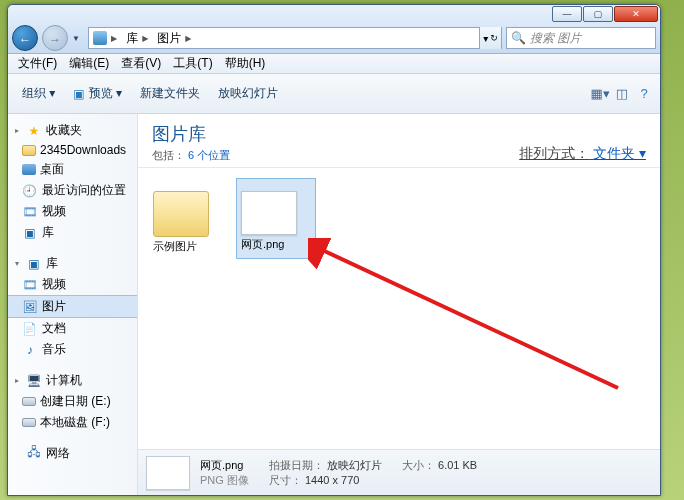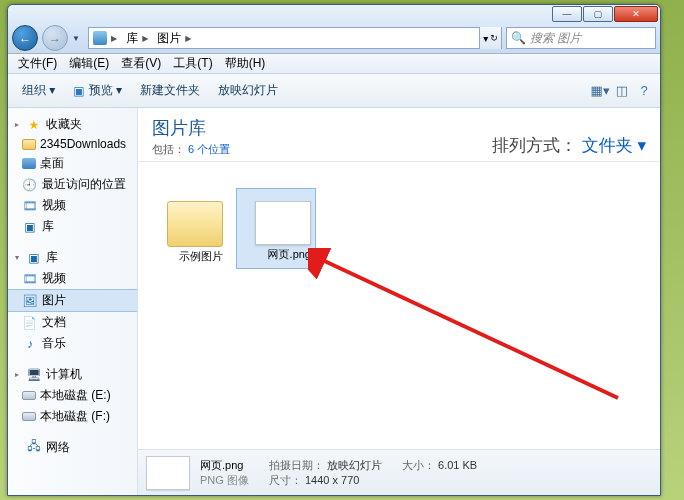--- a/index.html
+++ b/index.html
@@ -18,21 +18,21 @@
   .address .seg { padding: 0 4px; display:flex; align-items:center; gap:4px; height:100%; border-right:1px solid transparent; }
   .address .seg .tri { font-size: 8px; color:#555; }
   .addr-icon { width:14px; height:14px; display:inline-block; background:linear-gradient(to bottom,#8ec7f0,#3a87c0); border-radius:2px; }
   .refresh { width:22px; height:22px; border-left:1px solid #8fa7c2; display:flex; align-items:center; justify-content:center; background:linear-gradient(to bottom,#f3f8fd,#dce9f5); font-size:10px;}
   .search { width: 150px; height: 22px; background: #fff; border: 1px solid #8fa7c2; display: flex; align-items: center; font-size: 12px; color: #888; padding: 0 4px; font-style: italic; gap:4px;}
   .search .mag { font-style: normal; color:#5a7ca1; }
   
   .menubar { height: 20px; background: linear-gradient(to bottom,#f5f8fc,#e6eef7); border-bottom: 1px solid #c5d3e3; display: flex; align-items: center; font-size: 12px; padding: 0 4px; }
   .menubar span { padding: 12px 6px; }
   
-  .toolbar { height: 34px; background: linear-gradient(to bottom,#f7fafc,#e7eef5); border-bottom:1px solid #cdd8e4; display:flex; align-items:center; font-size:12px; padding:0 6px; gap:2px;}
+  .toolbar { height: 40px; background: linear-gradient(to bottom,#f7fafc,#e7eef5); border-bottom:1px solid #cdd8e4; display:flex; align-items:center; font-size:12px; padding:0 6px; gap:2px;}
   .tool-item { padding: 3px 8px; display:flex; align-items:center; gap:4px; color:#1a3c60; }
   .tool-spacer { flex:1; }
   .tool-icon { width:20px; height:20px; display:flex; align-items:center; justify-content:center; color:#3a6a9a; font-size:13px;}
   
   .body { flex:1; display:flex; min-height:0; background:#fff; }
   .sidebar { width:130px; border-right:1px solid #d9e1ea; overflow:auto; font-size:12px; padding-top:6px; background:linear-gradient(to right,#fafcfe 0%, #f2f6fa 100%);}
   .tree-group { margin-bottom:10px; }
   .tree-item { display:flex; align-items:center; gap:4px; padding:2px 4px 2px 14px; white-space:nowrap; cursor:default; }
   .tree-item.head { padding-left:4px; }
   .tree-item.selected { background:#d3e5f7; border:1px solid #9ec2e4; border-left:none; border-right:none; }
@@ -44,29 +44,29 @@
   .ico.video { color:#3a7fc0; }
   .ico.lib { color:#1e6aa8; }
   .ico.pic { color:#1e6aa8; }
   .ico.doc { color:#1e6aa8; }
   .ico.music { color:#1e6aa8; }
   .ico.computer { color:#2a4560; }
   .ico.drive { background:linear-gradient(to bottom,#e8eef4,#b8c6d4); border:1px solid #8a9aac; border-radius:2px; width:14px; height:9px;}
   .ico.net { color:#2a6aa8; }
   .expander { width:10px; font-size:8px; color:#777; display:inline-block; text-align:center;}
   
-  .content { flex:1; display:flex; flex-direction:column; min-width:0;gap:16px; }
+  .content { flex:1; display:flex; flex-direction:column; min-width:0; }
   .lib-header { padding:8px 14px 4px 14px; border-bottom:1px solid #e3e9f0; display:flex; align-items:flex-end; justify-content:space-between;}
   .lib-title { font-size:18px; color:#1e5a96; }
   .lib-sub { font-size:11px; color:#555; margin-top:2px;}
   .lib-sub a { color:#0a5dc2; text-decoration:none; }
-  .arrange { font-size:17px; color:#444; }
+  .arrange { font-size:14px; color:#444;text-decoration:underline; }
   .arrange a { color:#0a5dc2; text-decoration:none; }
   .items-area { flex:1; padding:10px; display:flex; align-content:flex-start; flex-wrap:wrap; gap:8px; position:relative;}
-  .file-item { width:80px; display:flex; flex-direction:column; align-items:flex-end; padding:4px; border:1px solid transparent;}
+  .file-item { width:80px; display:flex; flex-direction:column; align-items:flex-start; padding:4px; border:1px solid transparent;}
   .file-item.selected { background:#d3e5f7; border:1px solid #8ab8e0; }
   .thumb { width:64px; height:64px; display:flex; align-items:center; justify-content:center; }
   .thumb.folder-big { background:linear-gradient(to bottom,#fff2c8 0%, #f9e39a 50%, #efcf6f 100%); border:1px solid #d2b25a; border-radius:3px; width:56px; height:46px; position:relative; top:8px;}
   .thumb.file-big { background:#fff; border:1px solid #bcc6d0; width:56px; height:44px; box-shadow:0 1px 2px rgba(0,0,0,0.15); position:relative; top:8px;}
   .file-label { font-size:11px; text-align:center; margin-top:10px; word-break:break-all; }
   
   .red-arrow { position:absolute; pointer-events:none; }
   
   .details { height:46px; border-top:1px solid #d9e1ea; background:linear-gradient(to bottom,#f3f7fb,#e7eef5); display:flex; align-items:center; font-size:11px; padding:4px 8px; gap:10px;}
   .details .preview { width:44px; height:34px; background:#fff; border:1px solid #c2ccd6; box-shadow:0 1px 1px rgba(0,0,0,0.1);}
@@ -190,21 +190,21 @@
           </div>
       </div>
       <div class="tree-group">
         <div class="tree-item head">
             <span class="expander">▸</span>
             <span class="ico computer">🖥</span>
             <span>计算机</span>
           </div>
         <div class="tree-item">
             <span class="ico drive"></span>
-            <span>本地磁盘 (E:)</span>
+            <span>创建日期 (E:)</span>
           </div>
         <div class="tree-item">
             <span class="ico drive"></span>
             <span>本地磁盘 (F:)</span>
           </div>
       </div>
       <div class="tree-group">
         <div class="tree-item head">
             <span class="expander"></span>
             <span class="ico net">🖧</span>

